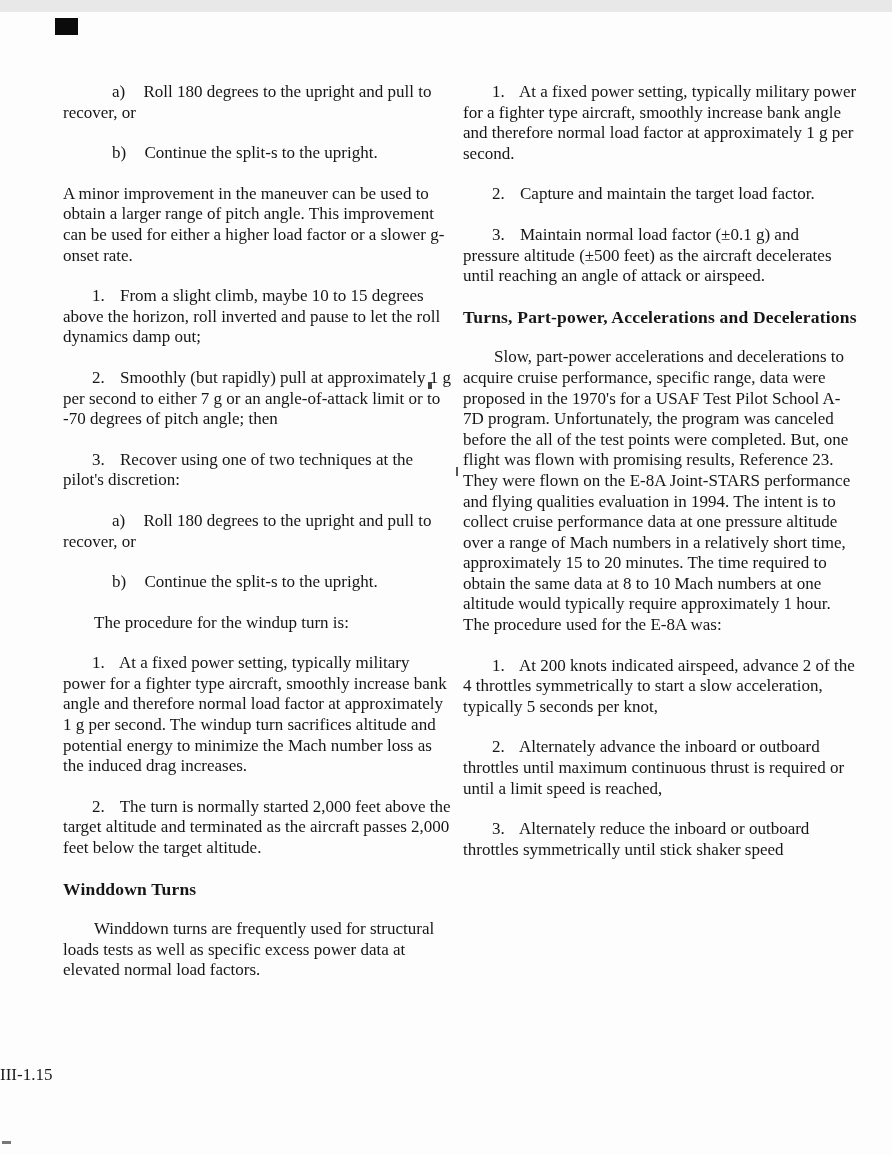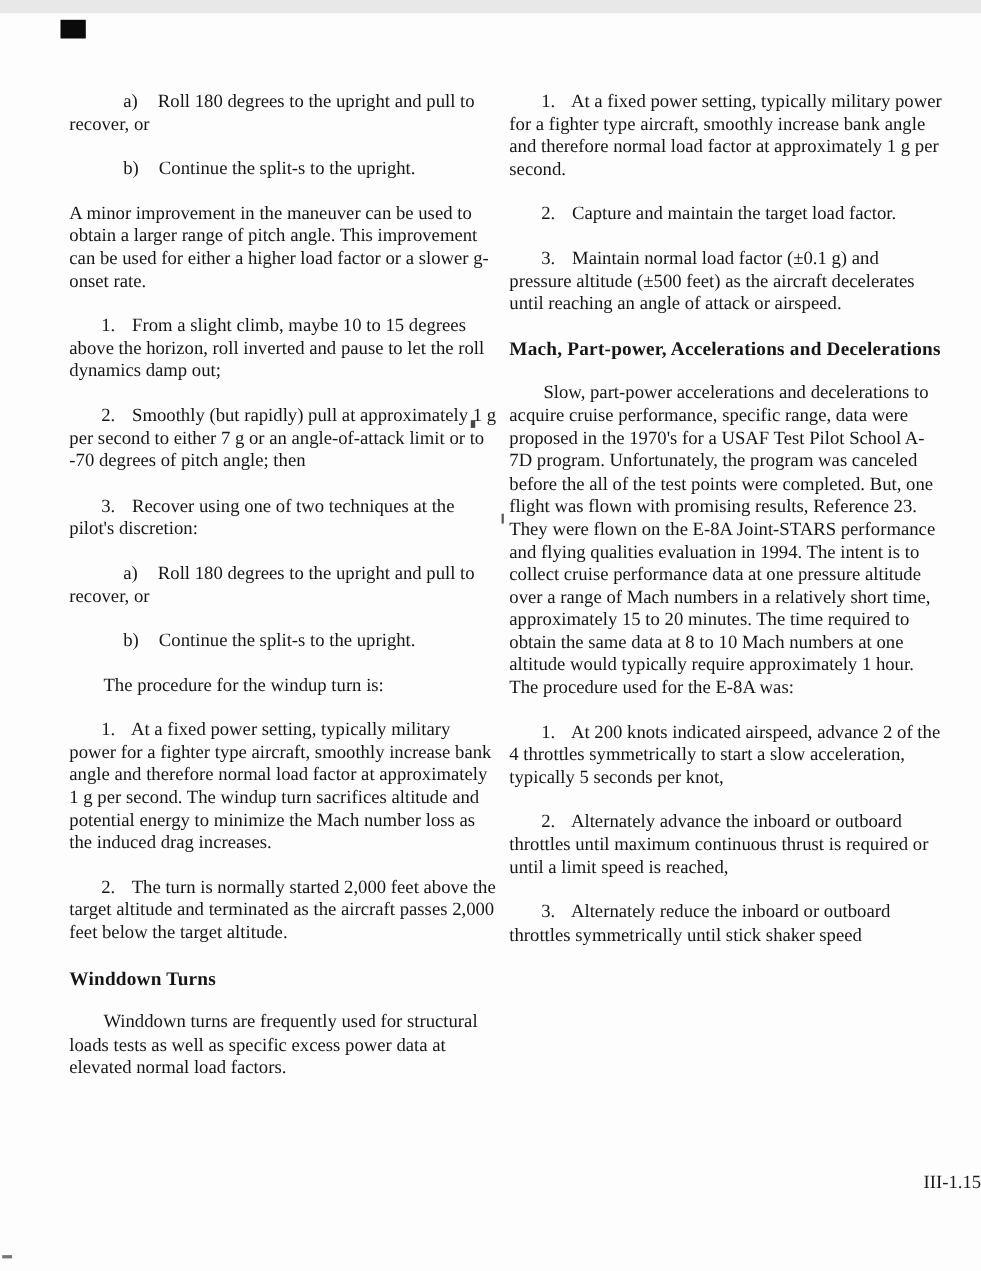--- a/index.html
+++ b/index.html
@@ -18,21 +18,21 @@
   .blk{margin:0 0 20px 0;}
   .sub{text-indent:49px;}
   .num{text-indent:29px;}
   .ind{text-indent:31px;}
   .flush{text-indent:0;}
   .lbl{margin-right:14px;}
   .num .lbl{margin-right:11px;}
   .h{font-size:17.5px;font-weight:bold;margin:0 0 20px 0;letter-spacing:0.2px;}
   .footer{
     position:absolute;left:0;top:1053px;width:892px;
-    text-align:right;font-size:17px;color:#1a1a1a;
+    text-align:left;font-size:17px;color:#1a1a1a;
   }
   .artifact{position:absolute;background:#0b0b0b;}
 </style>
 </head>
 <body>
 
 <div class="page">
 
   <div class="artifact" style="left:55px;top:6px;width:23px;height:17px;"></div>
   <div class="artifact" style="left:86px;top:1146px;width:470px;height:3px;"></div>
@@ -116,21 +116,21 @@
     <p class="blk num">
       <span class="lbl">2.</span>
       <span>Capture and maintain the target load factor.</span>
     </p>
 
     <p class="blk num">
       <span class="lbl">3.</span>
       <span>Maintain normal load factor (±0.1 g) and pressure altitude (±500 feet) as the aircraft decelerates until reaching an angle of attack or airspeed.</span>
     </p>
 
-    <h3 class="h">Mach, Part-power, Accelerations and Decelerations</h3>
+    <h3 class="h">Turns, Part-power, Accelerations and Decelerations</h3>
 
     <p class="blk ind">
       <span>Slow, part-power accelerations and decelerations to acquire cruise performance, specific range, data were proposed in the 1970's for a USAF Test Pilot School A-7D program. Unfortunately, the program was canceled before the all of the test points were completed. But, one flight was flown with promising results, Reference 23. They were flown on the E-8A Joint-STARS performance and flying qualities evaluation in 1994. The intent is to collect cruise performance data at one pressure altitude over a range of Mach numbers in a relatively short time, approximately 15 to 20 minutes. The time required to obtain the same data at 8 to 10 Mach numbers at one altitude would typically require approximately 1 hour. The procedure used for the E-8A was:</span>
     </p>
 
     <p class="blk num">
       <span class="lbl">1.</span>
       <span>At 200 knots indicated airspeed, advance 2 of the 4 throttles symmetrically to start a slow acceleration, typically 5 seconds per knot,</span>
     </p>
 

